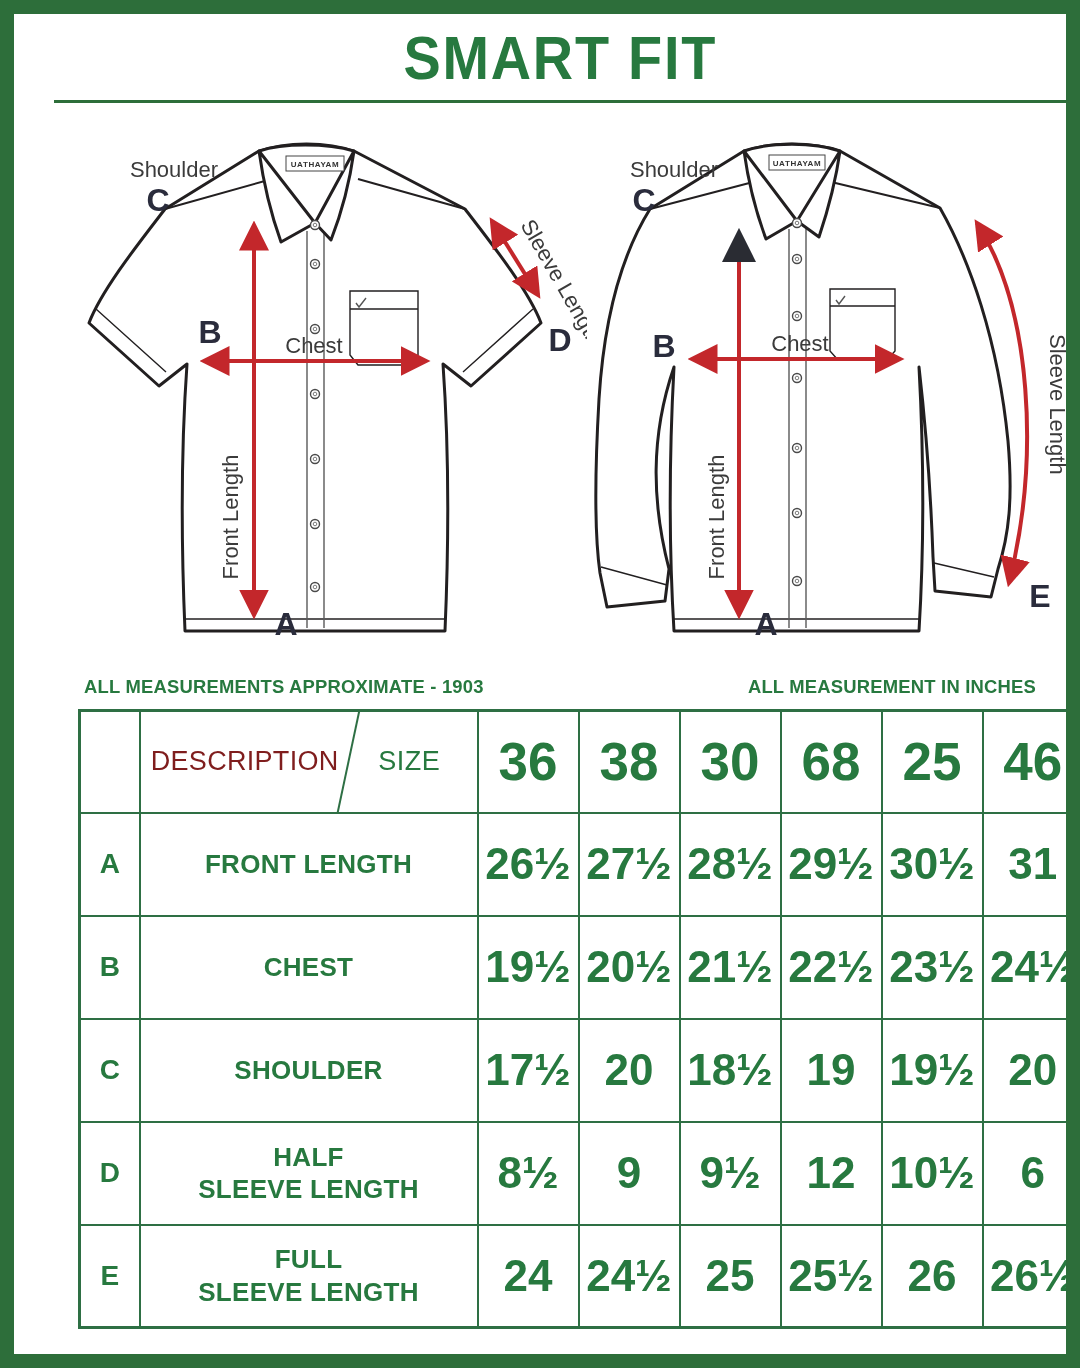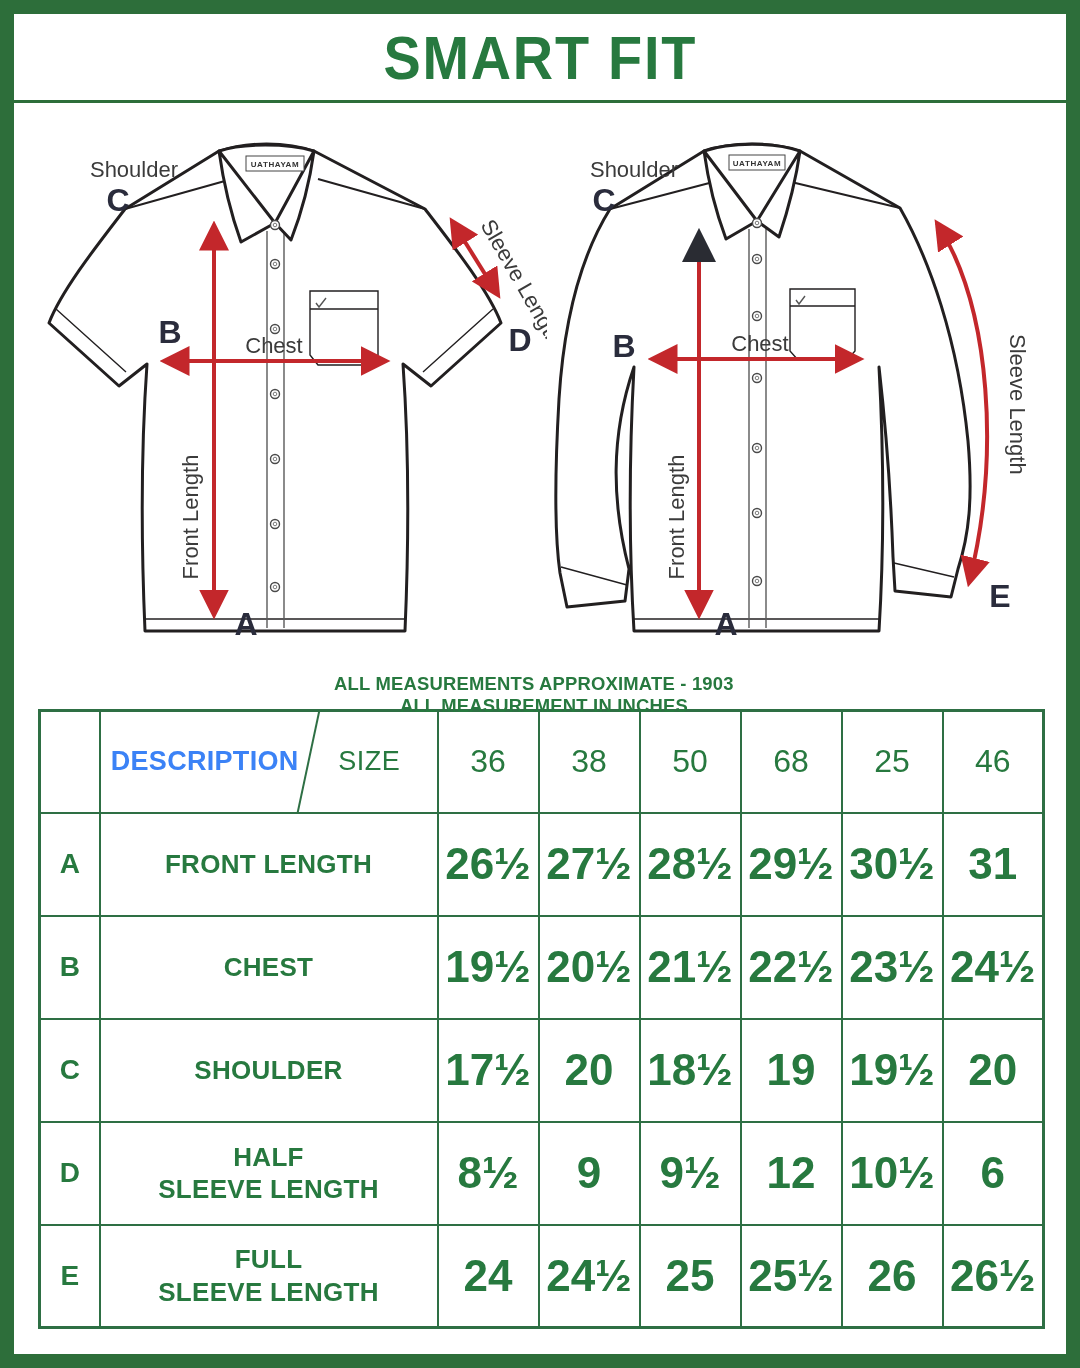--- a/index.html
+++ b/index.html
@@ -1,48 +1,48 @@
 <!DOCTYPE html>
 <html><head>
 <meta charset="utf-8">
 <style>
   html,body{margin:0;padding:0;background:#ffffff;}
   .page{position:relative;width:1080px;height:1368px;background:#2d6e3a;box-sizing:border-box;
         font-family:"Liberation Sans", sans-serif;}
-  .inner{position:absolute;left:14px;top:14px;right:14px;bottom:14px;background:#ffffff;overflow:hidden;}
+  .inner{position:absolute;left:14px;top:14px;right:14px;bottom:14px;background:#ffffff;overflow:hidden;padding-left:40px;}
 
   
   .hdr{height:86px;border-bottom:3px solid #2d6e3a;display:flex;align-items:center;justify-content:center;}
   .hdr h1{margin:0;color:#27793f;font-size:62px;font-weight:bold;letter-spacing:2px;
           transform:scaleX(.9);white-space:nowrap;}
 
   
   .diagrams{position:relative;height:556px;}
   .shirt-svg{position:absolute;}
 
   
-  .notes{display:flex;justify-content:space-between;margin:14px 30px 0 30px;height:28px;align-items:center;flex-direction:column;}
+  .notes{display:flex;justify-content:space-between;margin:14px 30px 0 30px;height:28px;align-items:center;}
   .note{color:#27793f;font-weight:bold;font-size:19px;letter-spacing:.2px;transform:scaleX(.97);}
   .note.right{transform-origin:right center;}
   .note.left{transform-origin:left center;}
 
   
   table.size-table{border-collapse:collapse;margin:8px 24px 0 24px;width:1004px;table-layout:fixed;
                    border:3px solid #2e6f44;}
   table.size-table td,table.size-table th{border:2px solid #2e6f44;text-align:center;vertical-align:middle;
                    color:#27793f;padding:0;}
   tr.hrow{height:102px;}
   tr.drow{height:103px;}
   td.letter{font-weight:bold;font-size:28px;}
   td.desc{font-weight:bold;font-size:26px;letter-spacing:.3px;white-space:pre-line;line-height:1.25;}
   td.val{font-weight:bold;font-size:44px;}
-  th.sizehead{font-weight:normal;font-size:32px;}
+  th.sizehead{font-weight:bold;font-size:53px;}
   th.desc-size{position:relative;overflow:hidden;}
   .ds-desc{position:absolute;left:2%;top:0;height:100%;width:58%;display:flex;align-items:center;justify-content:center;
-           font-size:27px;font-weight:bold;color:#3b82f6;letter-spacing:.3px;}
+           font-size:27px;font-weight:normal;color:#7f1d1d;letter-spacing:.3px;}
   .ds-size{position:absolute;left:64%;top:0;height:100%;width:32%;display:flex;align-items:center;justify-content:center;
            font-size:27px;font-weight:normal;color:#27793f;letter-spacing:.5px;}
   .ds-slash{position:absolute;left:61.5%;top:-8px;height:120px;width:2px;background:#2e6f44;transform:rotate(12deg);}
 
   
   .outline{fill:#ffffff;stroke:#221f20;stroke-width:3;stroke-linejoin:round;}
   .thin{fill:none;stroke:#221f20;stroke-width:1.4;}
   .seam{fill:none;stroke:#221f20;stroke-width:2;}
   .placket{fill:none;stroke:#5a5a5a;stroke-width:1.4;}
   .btn{fill:#ffffff;stroke:#4a4a4a;stroke-width:1.4;}
@@ -201,21 +201,21 @@
       <tbody>
           <tr class="hrow">
         <th></th>
         <th class="desc-size">
           <span class="ds-desc">DESCRIPTION</span>
           <span class="ds-slash"></span>
           <span class="ds-size">SIZE</span>
         </th>
         <th class="sizehead">36</th>
         <th class="sizehead">38</th>
-        <th class="sizehead">50</th>
+        <th class="sizehead">30</th>
         <th class="sizehead">68</th>
         <th class="sizehead">25</th>
         <th class="sizehead">46</th>
       </tr>
       <tr class="drow">
         <td class="letter">A</td>
         <td class="desc">FRONT LENGTH</td>
         <td class="val">26½</td>
         <td class="val">27½</td>
         <td class="val">28½</td>

